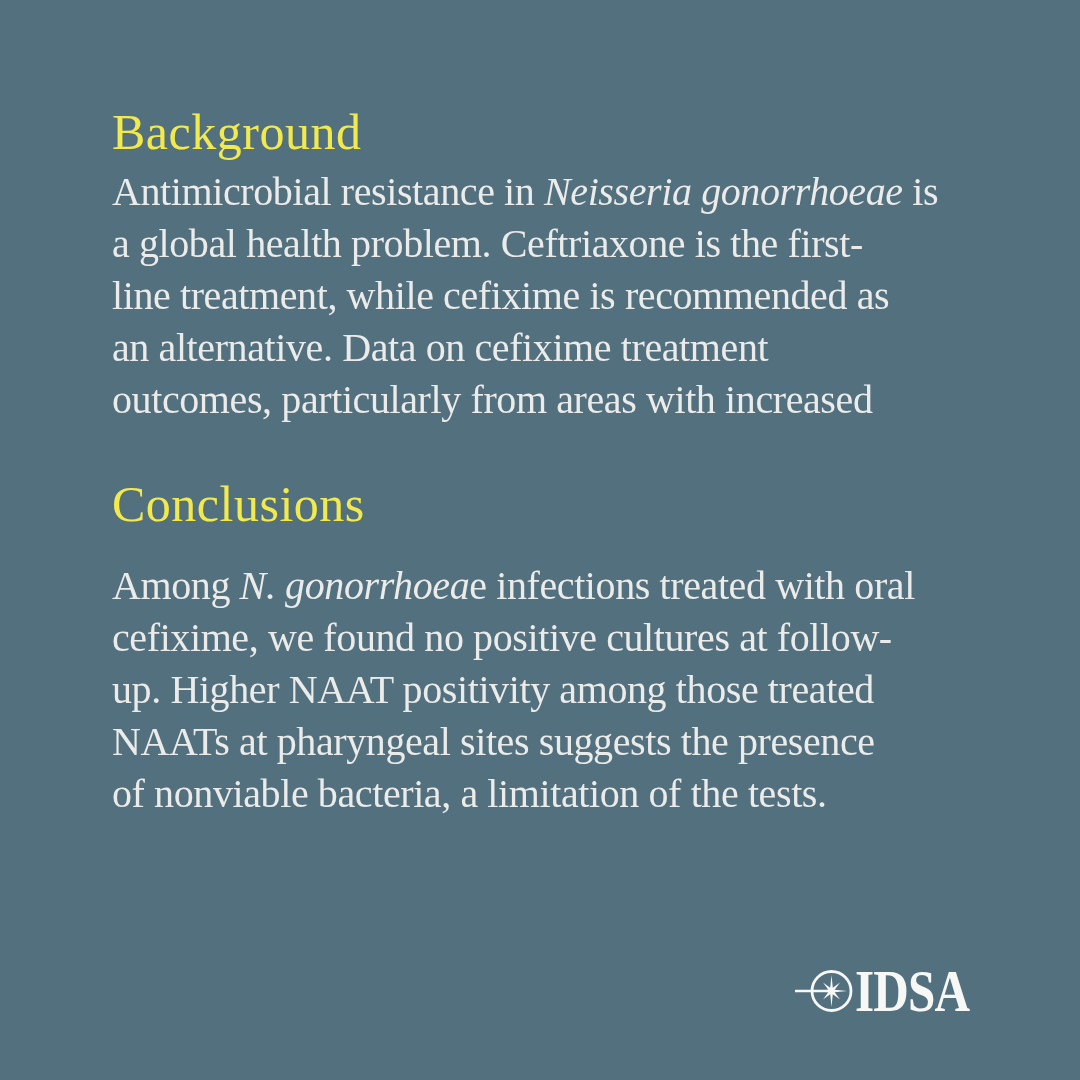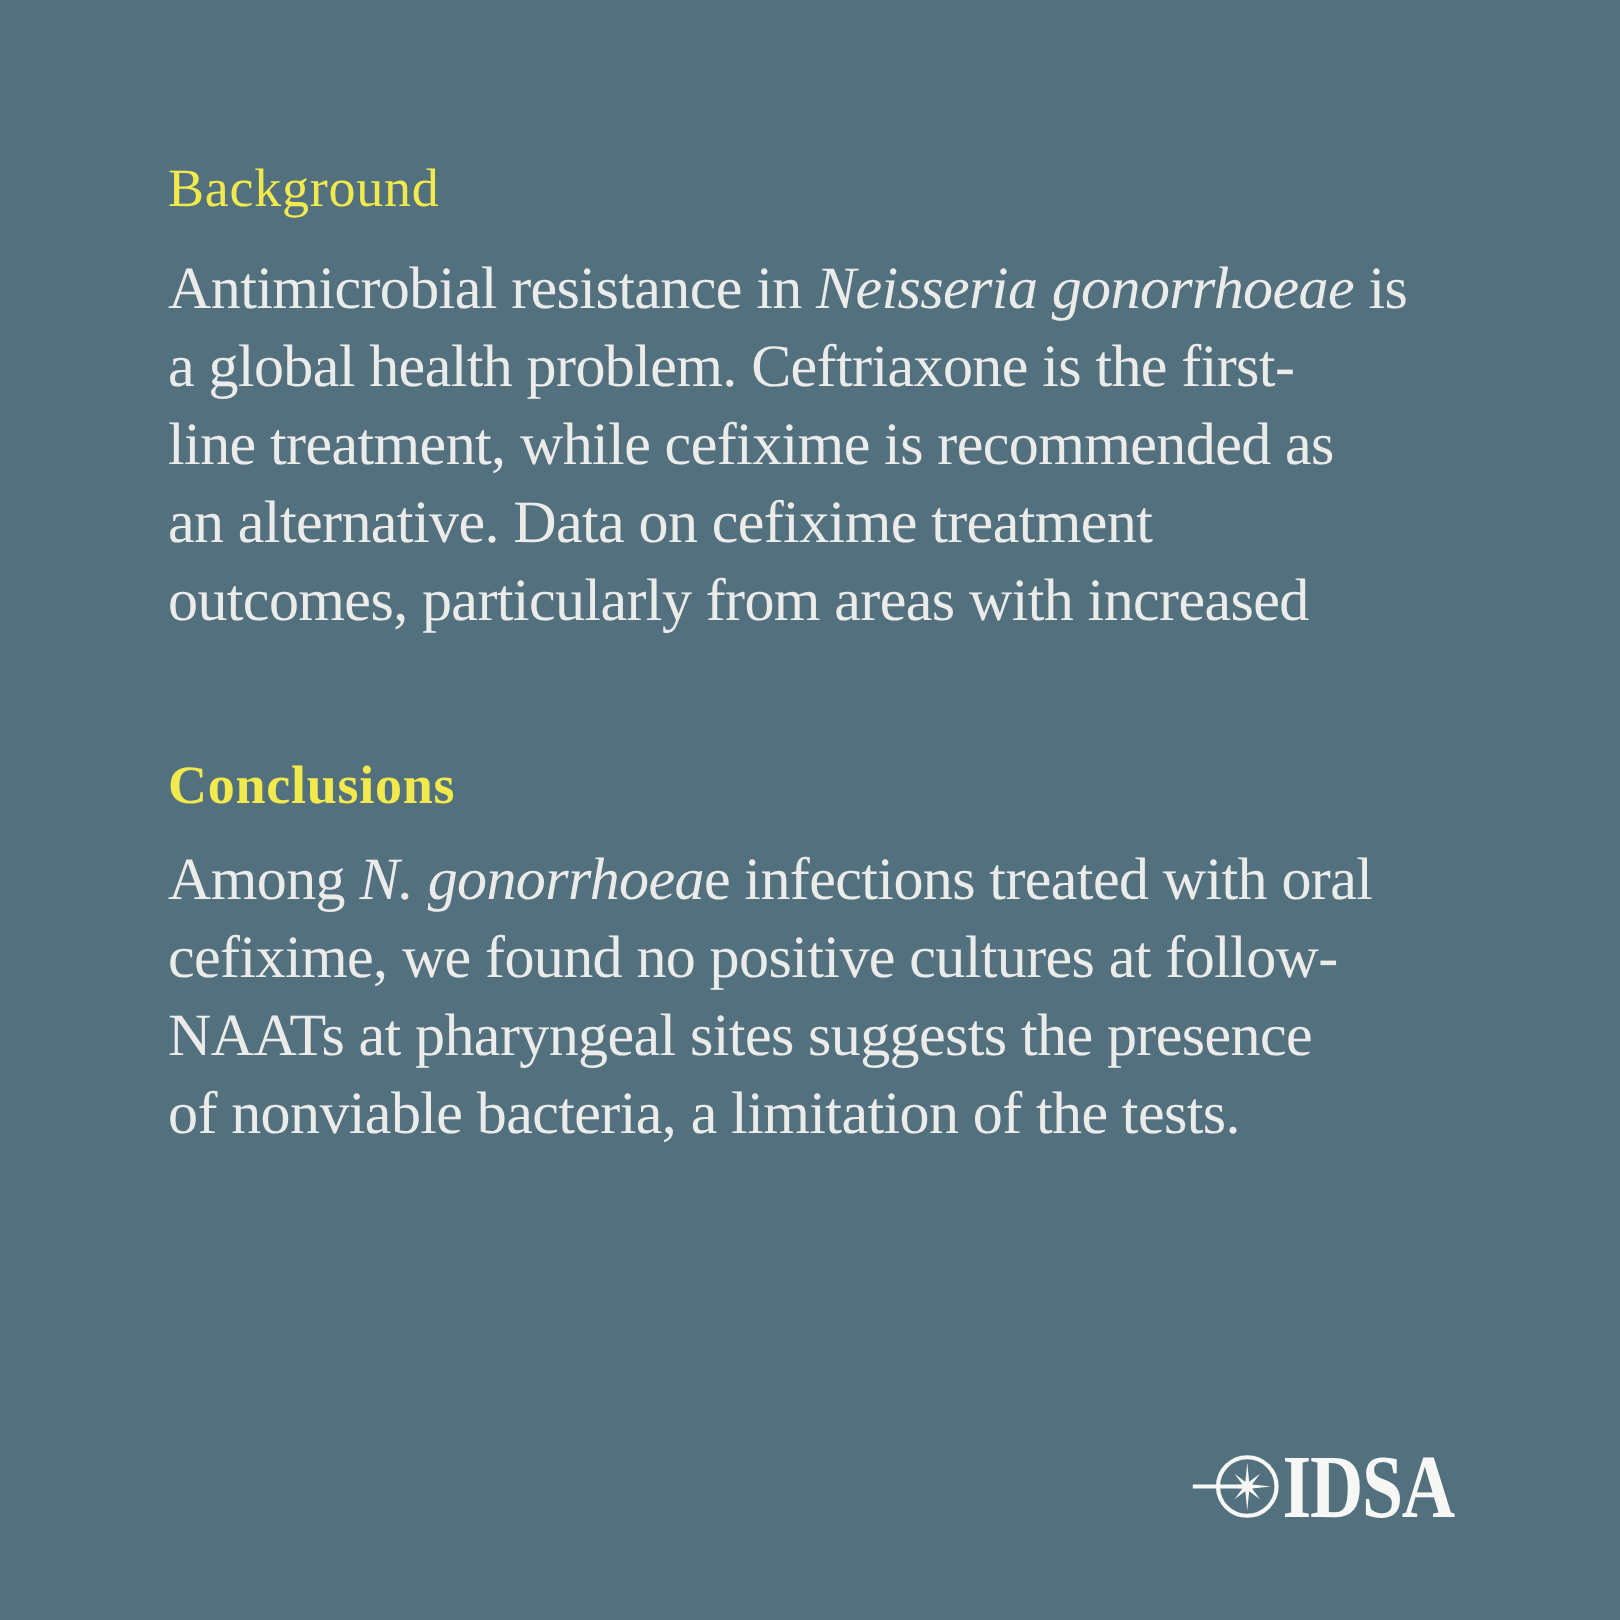--- a/index.html
+++ b/index.html
@@ -10,39 +10,39 @@
     background: var(--bg, #52707e);
     font-family: "Liberation Serif", "DejaVu Serif", serif;
   }
   .card {
     position: absolute;
     inset: 0;
   }
   .section-heading {
     position: absolute;
     left: 112px;
-    font-size: 36px;
+    font-size: 50px;
     line-height: 1;
     color: var(--accent, #f2e94c);
     letter-spacing: 0.5px;
     white-space: nowrap;
   }
   .section-body {
     position: absolute;
     left: 112px;
     font-size: 40px;
     line-height: 52px;
     color: var(--body, #ebebe9);
     letter-spacing: -0.4px;
   }
   .section-body .line { white-space: nowrap; }
   .section-body em { font-style: italic; }
   #heading-1 { top: 107px; }
   #body-1    { top: 166px; }
-  #heading-2 { top: 505px; font-weight: bold; }
+  #heading-2 { top: 479px; }
   #body-2    { top: 560px; }
   .logo {
     position: absolute;
     left: 795px;
     top: 966px;
     height: 50px;
     display: flex;
     align-items: center;
     color: var(--logo, #f7f7f5);
   }
@@ -70,20 +70,21 @@
       <div class="line"><span>line treatment, while cefixime is recommended as</span></div>
       <div class="line"><span>an alternative. Data on cefixime treatment</span></div>
       <div class="line"><span>outcomes, particularly from areas with increased</span></div>
     </div>
 
   <div class="section-heading" id="heading-2">Conclusions</div>
 
   <div class="section-body" id="body-2">
       <div class="line"><span>Among </span><em>N. gonorrhoea</em><span>e infections treated with oral</span></div>
       <div class="line"><span>cefixime, we found no positive cultures at follow-</span></div>
+      <div class="line"><span>up. Higher NAAT positivity among those treated</span></div>
       <div class="line"><span>NAATs at pharyngeal sites suggests the presence</span></div>
       <div class="line"><span>of nonviable bacteria, a limitation of the tests.</span></div>
     </div>
 
   <div class="logo">
     <span>
       <svg width="58" height="46" viewBox="0 0 58 46" fill="none" xmlns="http://www.w3.org/2000/svg">
         <line x1="0" y1="23" x2="36.5" y2="23" stroke="currentColor" stroke-width="2.6"></line>
         <circle cx="36.5" cy="23" r="19.5" stroke="currentColor" stroke-width="2.8"></circle>
         <path fill="currentColor" d="

